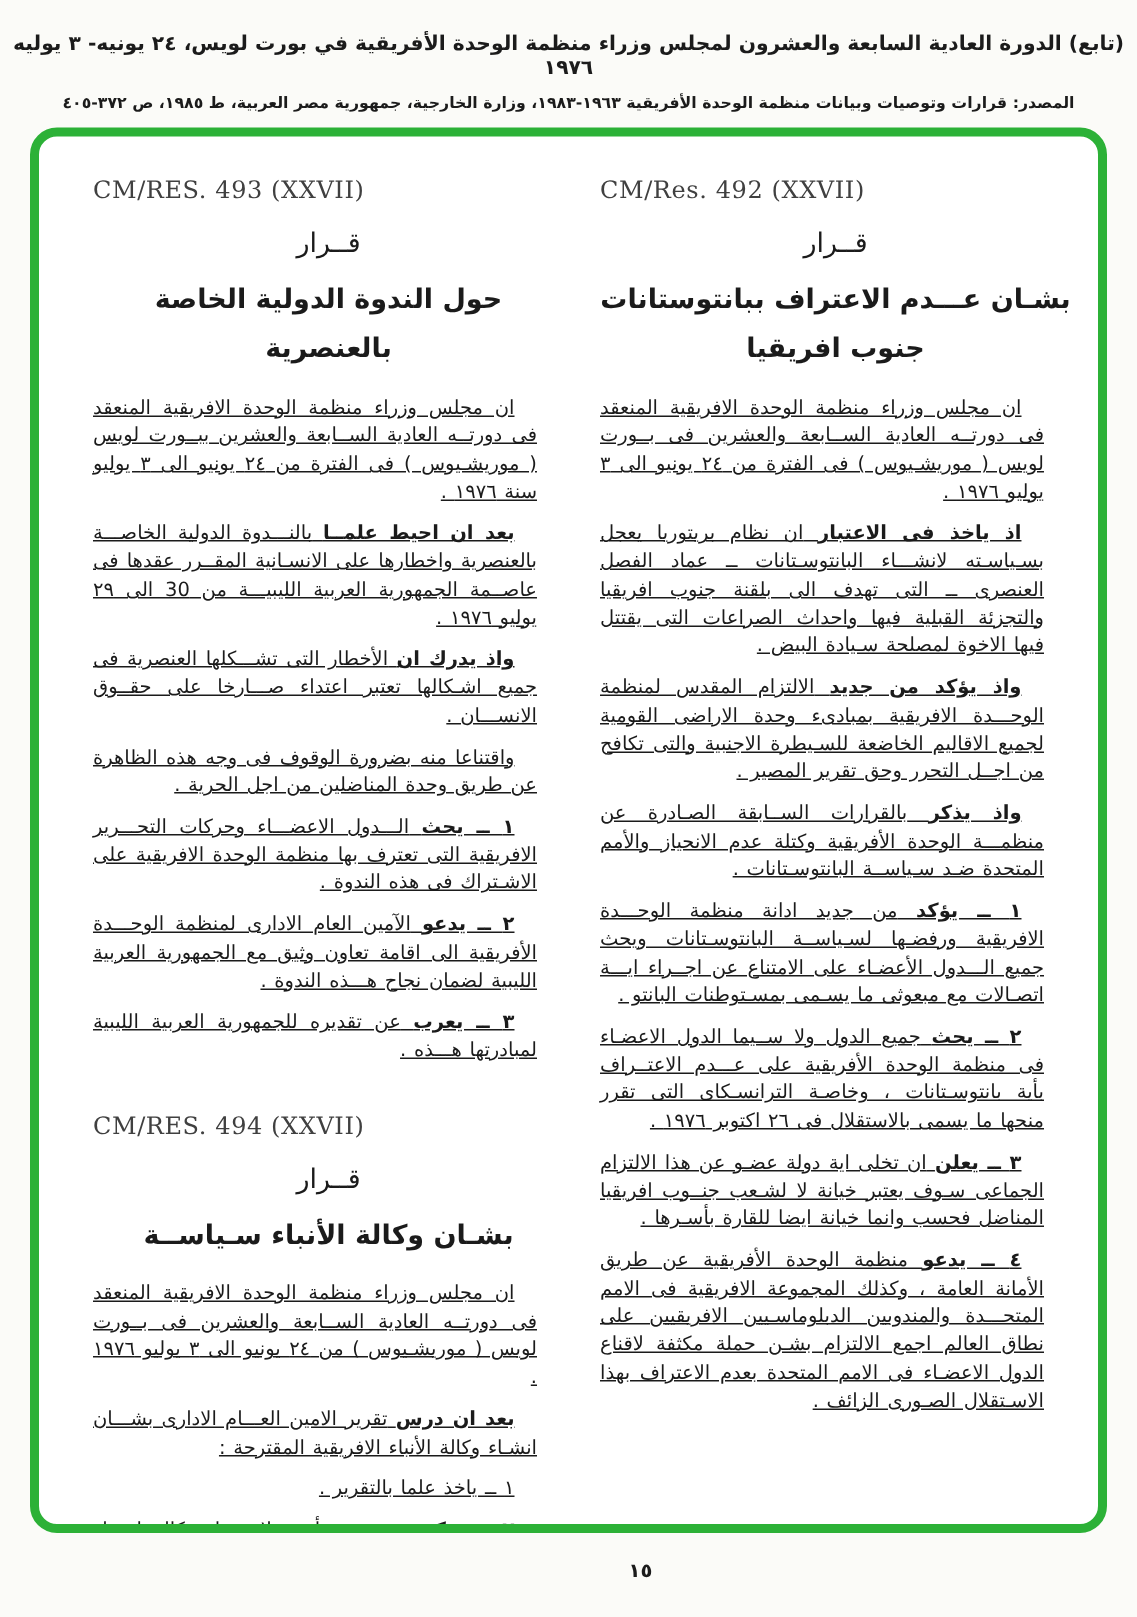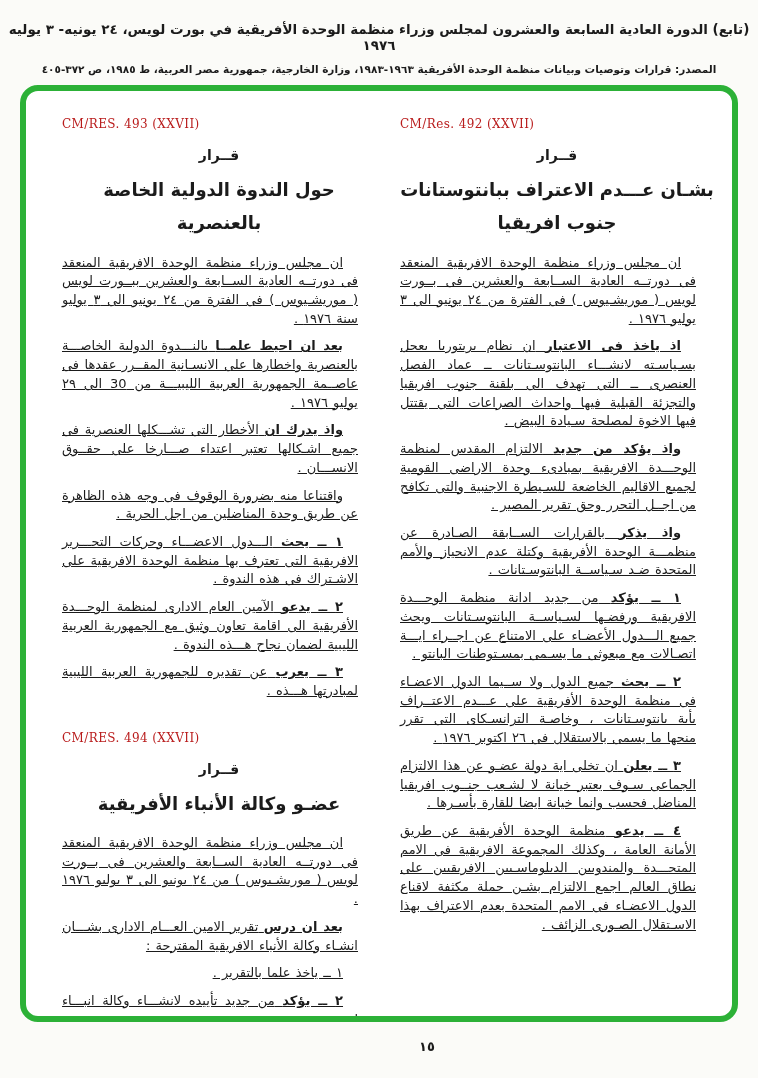--- a/index.html
+++ b/index.html
@@ -34,25 +34,25 @@
     box-sizing: border-box;
   }
   .column { flex: 1; min-width: 0; }
 
   .resolution { direction: rtl; }
   .resolution + .resolution { margin-top: 30px; }
 
   .res-id {
     direction: ltr; text-align: left;
     font-family: "DejaVu Serif", serif;
-    font-size: 12px; color: #b91c1c;
+    font-size: 16px; color: #404040;
     margin: 0 0 4px 0; letter-spacing: 0.4px;
   }
   .res-heading {
-    text-align: center; font-size: 14px; font-weight: bold;
+    text-align: center; font-size: 18px; font-weight: normal;
     margin: 16px 0 10px 0;
   }
   .res-title {
     text-align: center; font-size: 18px; font-weight: bold;
     line-height: 1.85; margin: 0 0 14px 0;
   }
   .title-line { display: block; }
 
   .res-para {
     font-size: 13px; line-height: 1.44;
@@ -111,21 +111,21 @@
             <p class="res-para"><b class="lead">واذ يدرك ان</b> <span class="ptext">الأخطار التى تشـــكلها العنصرية فى جميع اشـكالها تعتبر اعتداء صـــارخا على حقــوق الانســـان .</span></p>
             <p class="res-para"><span class="ptext">واقتناعا منه بضرورة الوقوف فى وجه هذه الظاهرة عن طريق وحدة المناضلين من اجل الحرية .</span></p>
             <p class="res-para"><b class="lead">١ ــ يحث</b> <span class="ptext">الـــدول الاعضـــاء وحركات التحـــرير الافريقية التى تعترف بها منظمة الوحدة الافريقية على الاشـتراك فى هذه الندوة .</span></p>
             <p class="res-para"><b class="lead">٢ ــ يدعو</b> <span class="ptext">الآمين العام الادارى لمنظمة الوحـــدة الأفريقية الى اقامة تعاون وثيق مع الجمهورية العربية الليبية لضمان نجاح هـــذه الندوة .</span></p>
             <p class="res-para"><b class="lead">٣ ــ يعرب</b> <span class="ptext">عن تقديره للجمهورية العربية الليبية لمبادرتها هـــذه .</span></p>
           </article>
           <article class="resolution">
             <div class="res-id">CM/RES. 494 (XXVII)</div>
             <h2 class="res-heading">قــرار</h2>
             <h3 class="res-title">
-              <span class="title-line">عضـو وكالة الأنباء الأفريقية</span>
+              <span class="title-line">بشـان وكالة الأنباء سـياســة</span>
             </h3>
             <p class="res-para"><span class="ptext">ان مجلس وزراء منظمة الوحدة الافريقية المنعقد فى دورتــه العادية الســابعة والعشرين فى بــورت لويس ( موريشـيوس ) من ٢٤ يونيو الى ٣ يوليو ١٩٧٦ .</span></p>
             <p class="res-para"><b class="lead">بعد ان درس</b> <span class="ptext">تقرير الامين العـــام الادارى بشـــان انشـاء وكالة الأنباء الافريقية المقترحة :</span></p>
             <p class="res-para"><span class="ptext">١ ــ ياخذ علما بالتقرير .</span></p>
             <p class="res-para"><b class="lead">٢ ــ يؤكد</b> <span class="ptext">من جديد تأييده لانشـــاء وكالة انبـــاء افريقية .</span></p>
           </article>
         </section>
     </div>
   </main>
 

